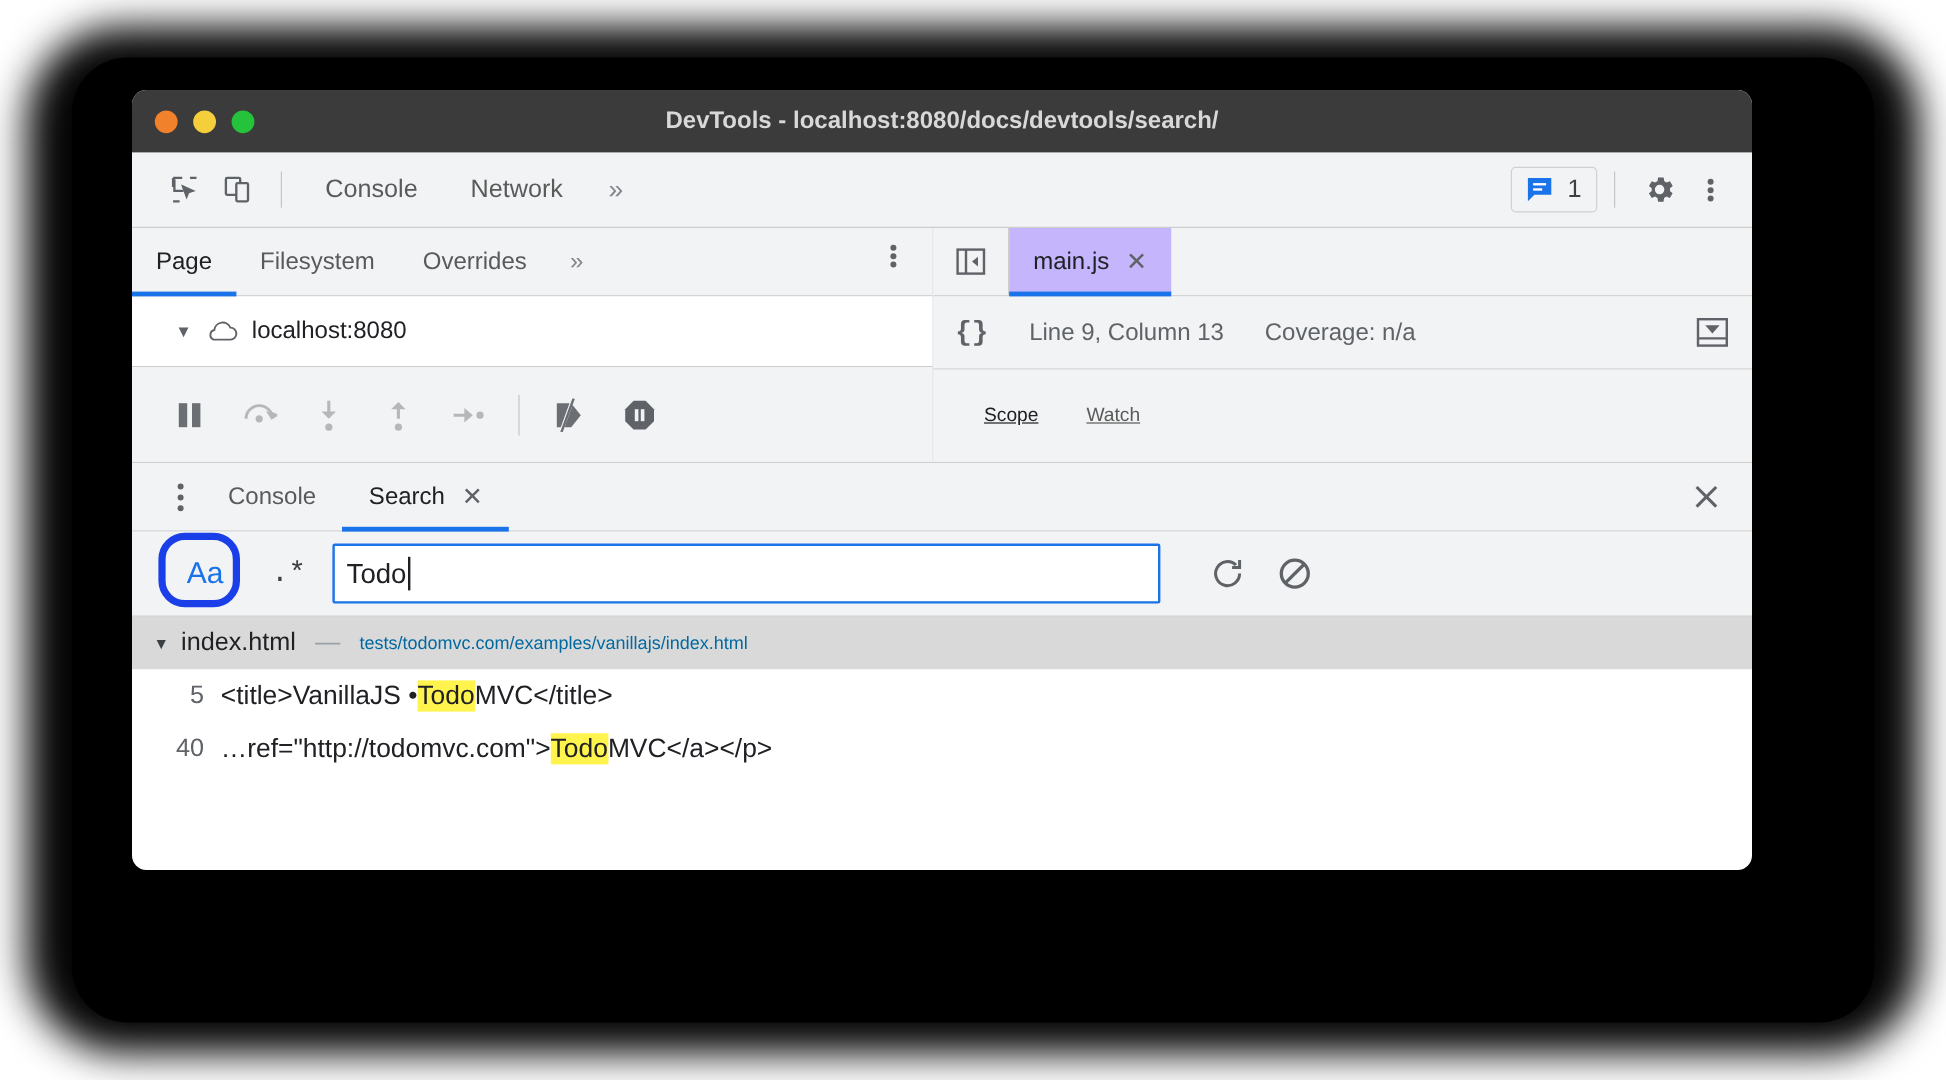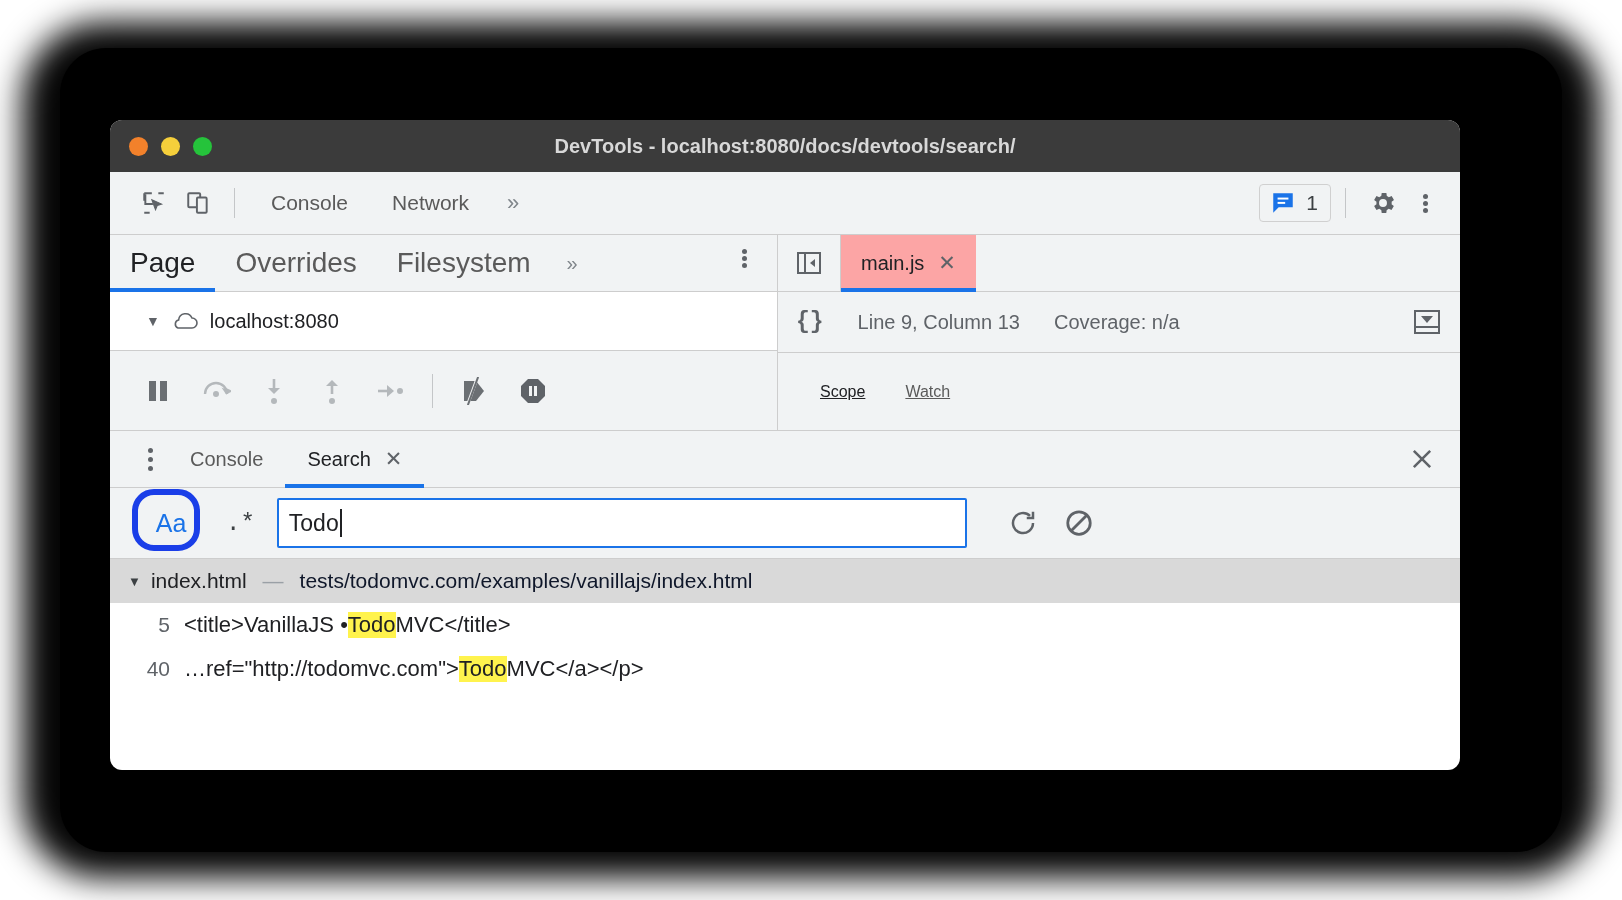--- a/index.html
+++ b/index.html
@@ -22,21 +22,20 @@
   .shadow-plate2{
     position:absolute;left:60px;top:48px;width:1502px;height:804px;
     border-radius:46px;background:#000;
   }
 
   .window{
     position:absolute;left:110px;top:75px;width:1350px;height:650px;
     border-radius:12px;overflow:hidden;
     background:#ffffff;
     box-shadow:0 0 0 1px rgba(0,0,0,.25);
-    margin-top:45px;
   }
 
   
   .titlebar{
     height:52px;background:#3b3b3b;display:flex;align-items:center;
     position:relative;
   }
   .traffic{display:flex;gap:13px;padding-left:19px;}
   .dot{width:19px;height:19px;border-radius:50%;}
   .dot.red{background:#f2812b;}
@@ -78,21 +77,21 @@
   
   .split{display:flex;height:195px;border-bottom:1px solid #cdcdcd;}
   .left-pane{width:667px;border-right:1px solid #cdcdcd;display:flex;flex-direction:column;background:#fff;}
   .right-pane{flex:1;display:flex;flex-direction:column;background:#fff;}
 
   .subtabs{
     height:56px;background:#f1f3f4;border-bottom:1px solid #cdcdcd;
     display:flex;align-items:stretch;
   }
   .subtab{
-    display:flex;align-items:center;padding:0 20px;font-size:28px;color:#5a5a5a;position:relative;
+    display:flex;align-items:center;padding:0 20px;font-size:20px;color:#5a5a5a;position:relative;
   }
   .subtab.active{color:#202124;}
   .subtab.active:after{content:"";position:absolute;left:0;right:0;bottom:-1px;height:4px;background:#1a73e8;}
   .subtab-more{display:flex;align-items:center;padding:0 16px;font-size:20px;color:#80868b;}
 
   .tree-row{
     height:58px;display:flex;align-items:center;gap:10px;padding-left:36px;
     font-size:20px;color:#202124;border-bottom:1px solid #cdcdcd;background:#fff;
   }
   .caret{color:#5f6368;font-size:14px;}
@@ -104,21 +103,21 @@
   .dbg-btn.dark{color:#5f6368;}
   .dbg-sep{width:1px;height:34px;background:#c4c6c8;margin:0 8px;}
 
   
   .file-tabs{
     height:56px;background:#f1f3f4;border-bottom:1px solid #cdcdcd;display:flex;align-items:stretch;
   }
   .panel-toggle{width:62px;display:flex;align-items:center;justify-content:center;border-right:1px solid #cdcdcd;}
   .file-tab{
     display:flex;align-items:center;gap:14px;padding:0 20px;font-size:20px;color:#202124;
-    position:relative;background:#fca5a5;
+    position:relative;background:#c4b5fd;
   }
   .file-tab:after{content:"";position:absolute;left:0;right:0;bottom:-1px;height:4px;background:#1a73e8;}
   .tab-x{font-size:21px;color:#5f6368;}
 
   .status-row{
     height:60px;background:#f1f3f4;border-bottom:1px solid #cdcdcd;
     display:flex;align-items:center;padding:0 18px;gap:34px;
   }
   .braces{font-size:23px;color:#5f6368;font-family:"Liberation Mono",monospace;font-weight:bold;}
   .status-text{font-size:20px;color:#5f6368;}
@@ -162,21 +161,21 @@
   .sb-icon{width:56px;height:56px;display:flex;align-items:center;justify-content:center;color:#5f6368;}
   .sb-gap{width:28px;}
 
   
   .result-head{
     height:44px;background:#d9d9d9;display:flex;align-items:center;gap:10px;padding-left:18px;
     font-size:21px;color:#202124;
   }
   .rh-caret{font-size:13px;color:#3c4043;}
   .rh-dash{color:#9aa0a6;padding:0 6px;}
-  .rh-path{color:#0f172a;font-size:21px;}
+  .rh-path{color:#0369a1;font-size:15px;}
   .result-row{
     height:44px;display:flex;align-items:center;font-size:22px;color:#202124;background:#fff;
     font-family:"Liberation Sans",sans-serif;
   }
   .line-no{width:60px;text-align:right;color:#5f6368;font-size:21px;padding-right:14px;}
   .hl{background:#fff34d;}
   .results-body{height:98px;background:#fff;}
 
   .footer{
     height:52px;background:#f1f3f4;border-top:1px solid #cdcdcd;display:flex;align-items:center;
@@ -250,22 +249,22 @@
             <span class="kdot"></span>
           </span>
       </div>
     </div>
 
     <div class="split">
 
       <div class="left-pane">
         <div class="subtabs">
           <div class="subtab active">Page</div>
+          <div class="subtab">Filesystem</div>
           <div class="subtab">Overrides</div>
-          <div class="subtab">Filesystem</div>
           <div class="subtab-more">»</div>
           <div class="spacer"></div>
           <div class="kebab">
             <span>
                 <span class="kdot"></span>
                 <span class="kdot"></span>
                 <span class="kdot"></span>
               </span>
           </div>
           <div style="width:14px"></div>

